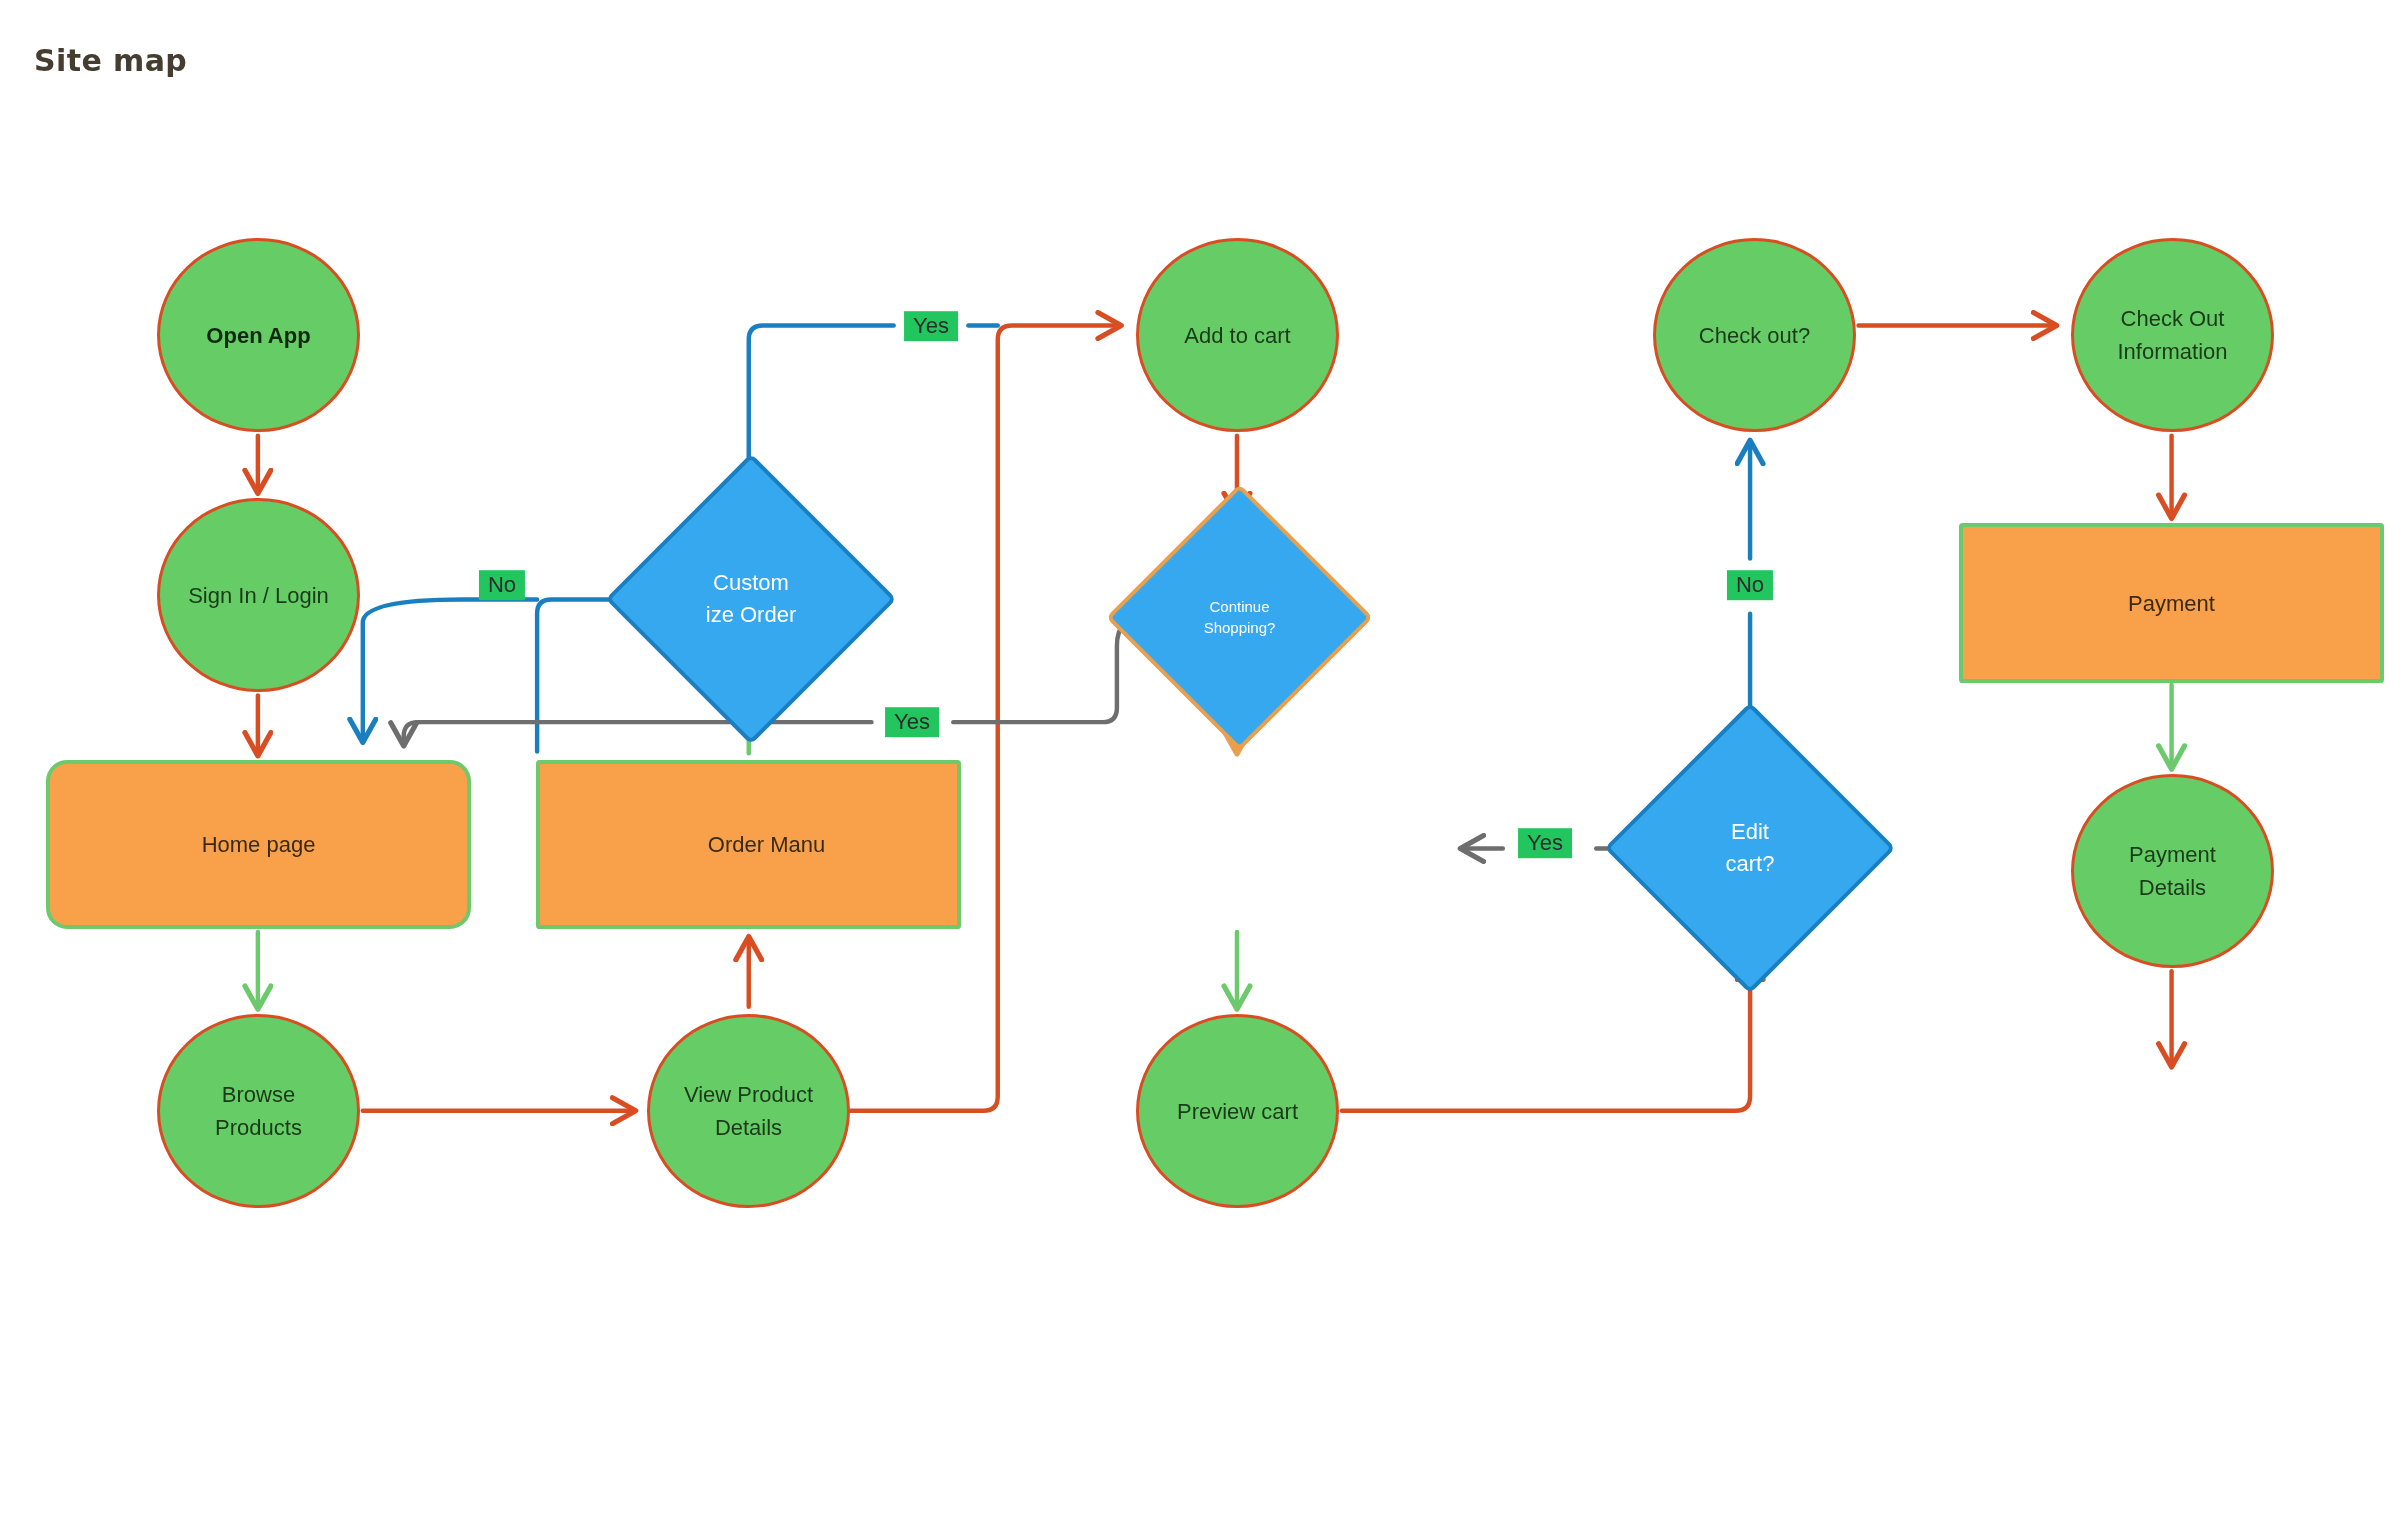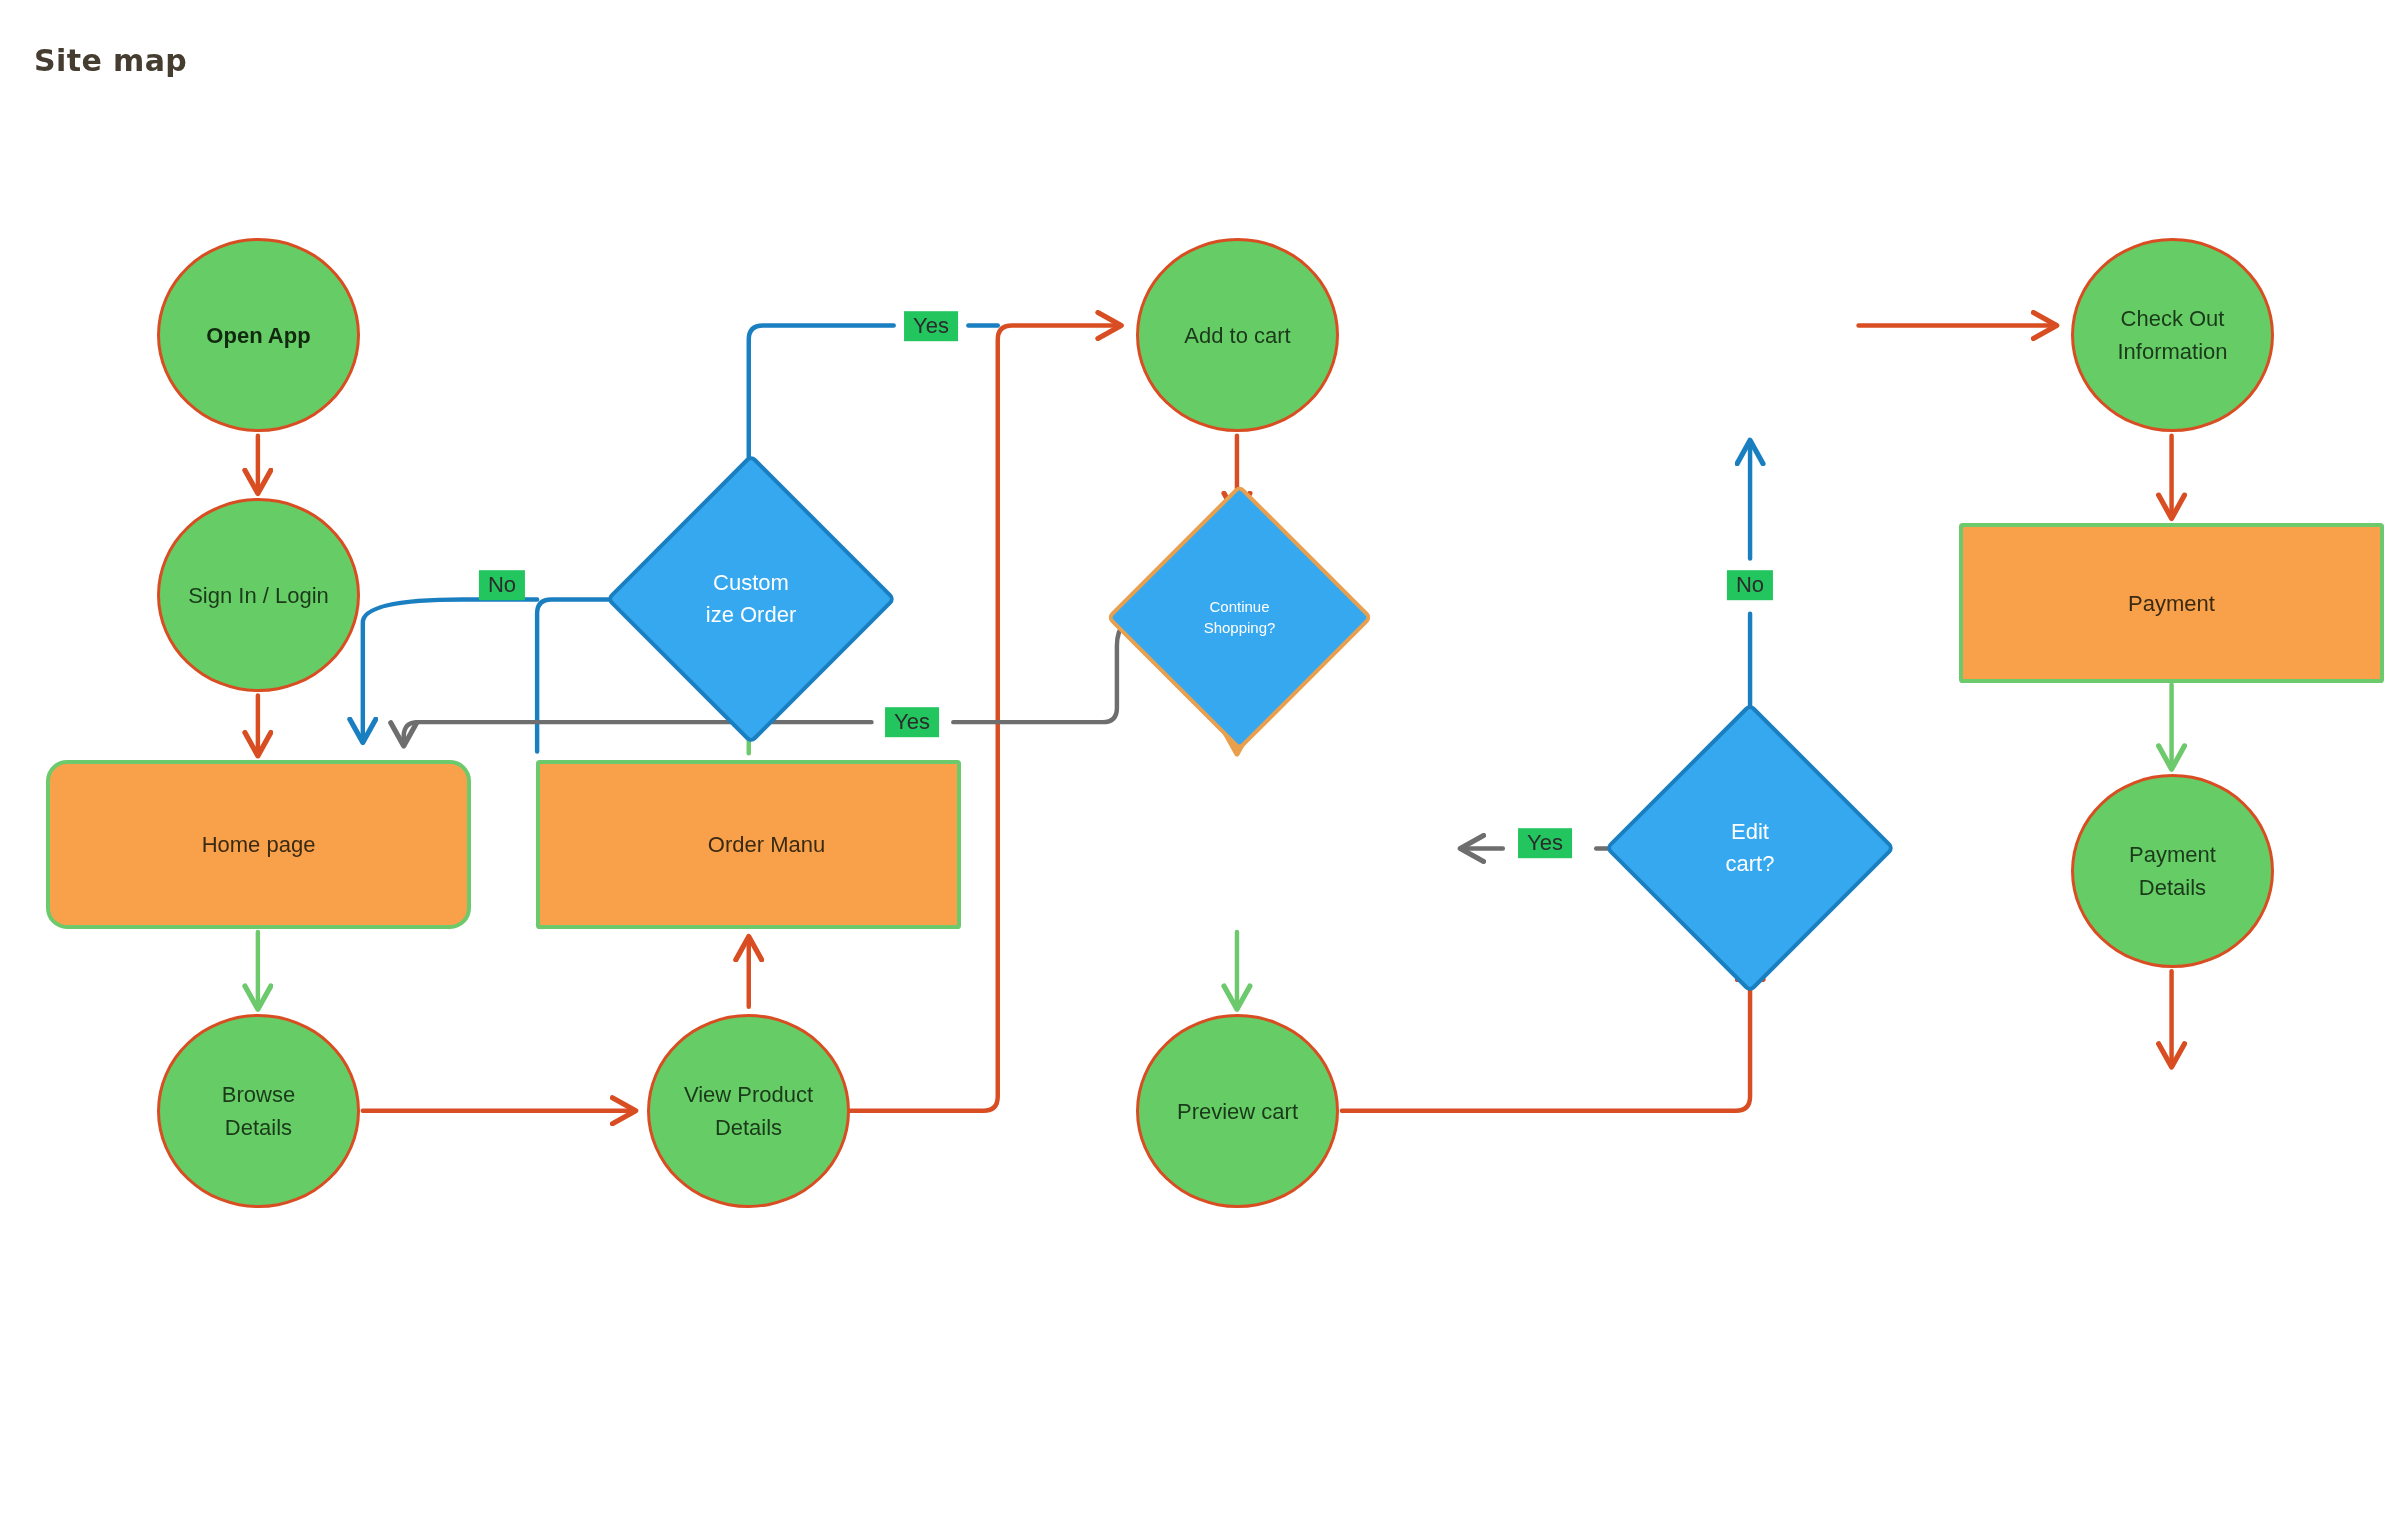--- a/index.html
+++ b/index.html
@@ -210,21 +210,21 @@
   <div class="node circle" style="left:157px; top:498px; width:203px; height:194px;">
     <span>Sign In / Login</span>
   </div>
 
   <div class="node rect" style="left:46px; top:760px; width:425px; height:169px;border-radius:21px;">
     <span>Home page</span>
   </div>
 
   <div class="node circle" style="left:157px; top:1014px; width:203px; height:194px;">
     <span style="white-space:pre-line">Browse
-Details</span>
+Products</span>
   </div>
 
   <div class="node diamond" style="left:648px; top:496px; width:206px; height:206px;">
     <span class="dm-shape"></span>
     <span class="dm-label">Custom
 ize Order</span>
   </div>
 
   <div class="node rect" style="left:536px; top:760px; width:425px; height:169px;padding-left:36px;">
     <span>Order Manu</span>
@@ -243,20 +243,23 @@
     <span class="dm-shape"></span>
     <span class="dm-label">Continue
 Shopping?</span>
   </div>
 
 
   <div class="node circle" style="left:1136px; top:1014px; width:203px; height:194px;">
     <span>Preview cart</span>
   </div>
 
+  <div class="node circle" style="left:1653px; top:238px; width:203px; height:194px;">
+    <span>Check out?</span>
+  </div>
 
   <div class="node diamond" style="left:1647px; top:745px; width:206px; height:206px;">
     <span class="dm-shape"></span>
     <span class="dm-label">Edit
 cart?</span>
   </div>
 
   <div class="node circle" style="left:2071px; top:238px; width:203px; height:194px;">
     <span style="white-space:pre-line">Check Out
 Information</span>

